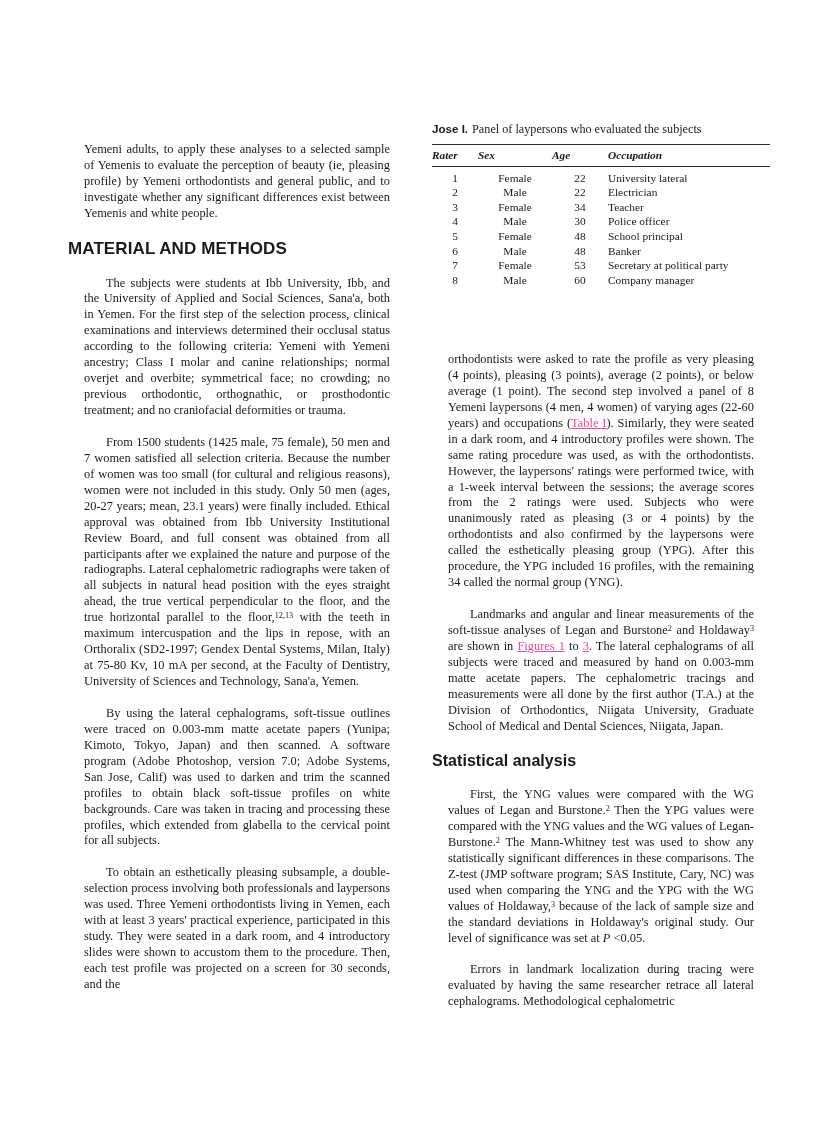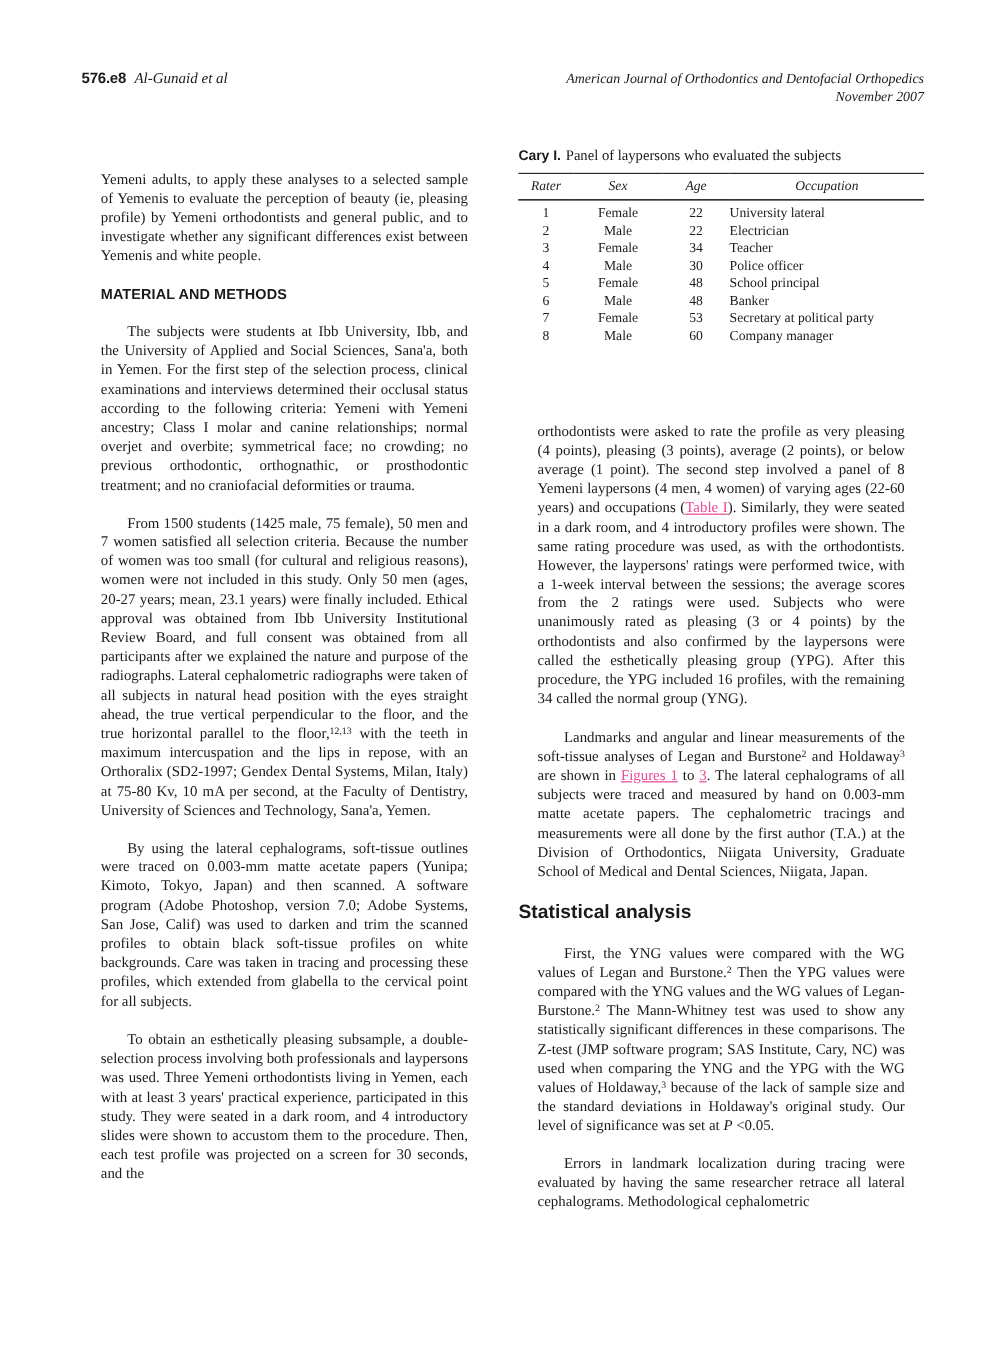--- a/index.html
+++ b/index.html
@@ -69,22 +69,22 @@
   p {
     margin: 16px;
     text-indent: 22px;
     text-align: justify;
   }
   p.noindent { text-indent: 0; }
 
   h2.section {
     font-family: "Liberation Sans", "DejaVu Sans", sans-serif;
     font-weight: bold;
-    font-size: 12px;
-    margin: 16px 0 7px 16px;
+    font-size: 17px;
+    margin: 16px 0 7px 0;
     text-indent: 0;
     letter-spacing: 0.1px;
   }
   h3.subsection {
     font-family: "Liberation Sans", "DejaVu Sans", sans-serif;
     font-weight: bold;
     font-size: 16px;
     margin: 15px 0 6px 0;
     text-indent: 0;
     letter-spacing: 0.05px;
@@ -117,26 +117,26 @@
   }
   .table-caption .ttext { margin-left: 4px; margin-top: 44px; }
 
   table.panel {
     width: 100%;
     border-collapse: collapse;
     font-size: 11.5px;
   }
   table.panel thead th {
     font-style: italic;
-    font-weight: normal;
+    font-weight: bold;
     font-size: 11.3px;
     padding: 4px 0 5px 0;
     border-top: 1.6px solid #2b2b2b;
     border-bottom: 1.6px solid #2b2b2b;
-    text-align: center;
+    text-align: left;
   }
   table.panel tbody td {
     padding: 1.3px 0;
     font-size: 11.4px;
     vertical-align: top;
   }
   table.panel tbody tr:first-child td { padding-top: 5px; }
 
   .c-rater { width: 46px;  text-align: center; }
   .c-sex   { width: 74px;  text-align: center; }
@@ -149,49 +149,40 @@
   th.c-occ   { text-align: center; padding-left: 0; }
 
   td.c-sex { padding-left: 14px; }
   td.c-occ { padding-left: 30px; }
 </style>
 </head>
 <body>
 
 <div class="page">
 
-  <div class="runhead">
-    <div class="runhead-left">
-      <span class="folio">576.e8</span><span class="runauthor">Al-Gunaid et al</span>
-    </div>
-    <div class="runhead-right">
-      <div>American Journal of Orthodontics and Dentofacial Orthopedics</div>
-      <div>November 2007</div>
-    </div>
-  </div>
 
   <div class="col col-left">
 
     <p class="noindent">Yemeni adults, to apply these analyses to a selected sample of Yemenis to evaluate the perception of beauty (ie, pleasing profile) by Yemeni orthodontists and general public, and to investigate whether any significant differences exist between Yemenis and white people.</p>
 
     <h2 class="section">MATERIAL AND METHODS</h2>
 
     <p>The subjects were students at Ibb University, Ibb, and the University of Applied and Social Sciences, Sana'a, both in Yemen. For the first step of the selection process, clinical examinations and interviews determined their occlusal status according to the following criteria: Yemeni with Yemeni ancestry; Class I molar and canine relationships; normal overjet and overbite; symmetrical face; no crowding; no previous orthodontic, orthognathic, or prosthodontic treatment; and no craniofacial deformities or trauma.</p>
 
     <p><span>From 1500 students (1425 male, 75 female), 50 men and 7 women satisfied all selection criteria. Because the number of women was too small (for cultural and religious reasons), women were not included in this study. Only 50 men (ages, 20-27 years; mean, 23.1 years) were finally included. Ethical approval was obtained from Ibb University Institutional Review Board, and full consent was obtained from all participants after we explained the nature and purpose of the radiographs. Lateral cephalometric radiographs were taken of all subjects in natural head position with the eyes straight ahead, the true vertical perpendicular to the floor, and the true horizontal parallel to the floor,</span><sup>12,13</sup><span> with the teeth in maximum intercuspation and the lips in repose, with an Orthoralix (SD2-1997; Gendex Dental Systems, Milan, Italy) at 75-80 Kv, 10 mA per second, at the Faculty of Dentistry, University of Sciences and Technology, Sana'a, Yemen.</span></p>
 
     <p>By using the lateral cephalograms, soft-tissue outlines were traced on 0.003-mm matte acetate papers (Yunipa; Kimoto, Tokyo, Japan) and then scanned. A software program (Adobe Photoshop, version 7.0; Adobe Systems, San Jose, Calif) was used to darken and trim the scanned profiles to obtain black soft-tissue profiles on white backgrounds. Care was taken in tracing and processing these profiles, which extended from glabella to the cervical point for all subjects.</p>
 
     <p>To obtain an esthetically pleasing subsample, a double-selection process involving both professionals and laypersons was used. Three Yemeni orthodontists living in Yemen, each with at least 3 years' practical experience, participated in this study. They were seated in a dark room, and 4 introductory slides were shown to accustom them to the procedure. Then, each test profile was projected on a screen for 30 seconds, and the</p>
 
   </div>
 
   <div class="table-block">
     <div class="table-caption">
-      <span class="tlabel">Cary I.</span><span class="ttext">Panel of laypersons who evaluated the subjects</span>
+      <span class="tlabel">Jose I.</span><span class="ttext">Panel of laypersons who evaluated the subjects</span>
     </div>
 
     <table class="panel">
       <thead>
         <tr>
           <th class="c-rater">Rater</th>
           <th class="c-sex">Sex</th>
           <th class="c-age">Age</th>
           <th class="c-occ">Occupation</th>
         </tr>

